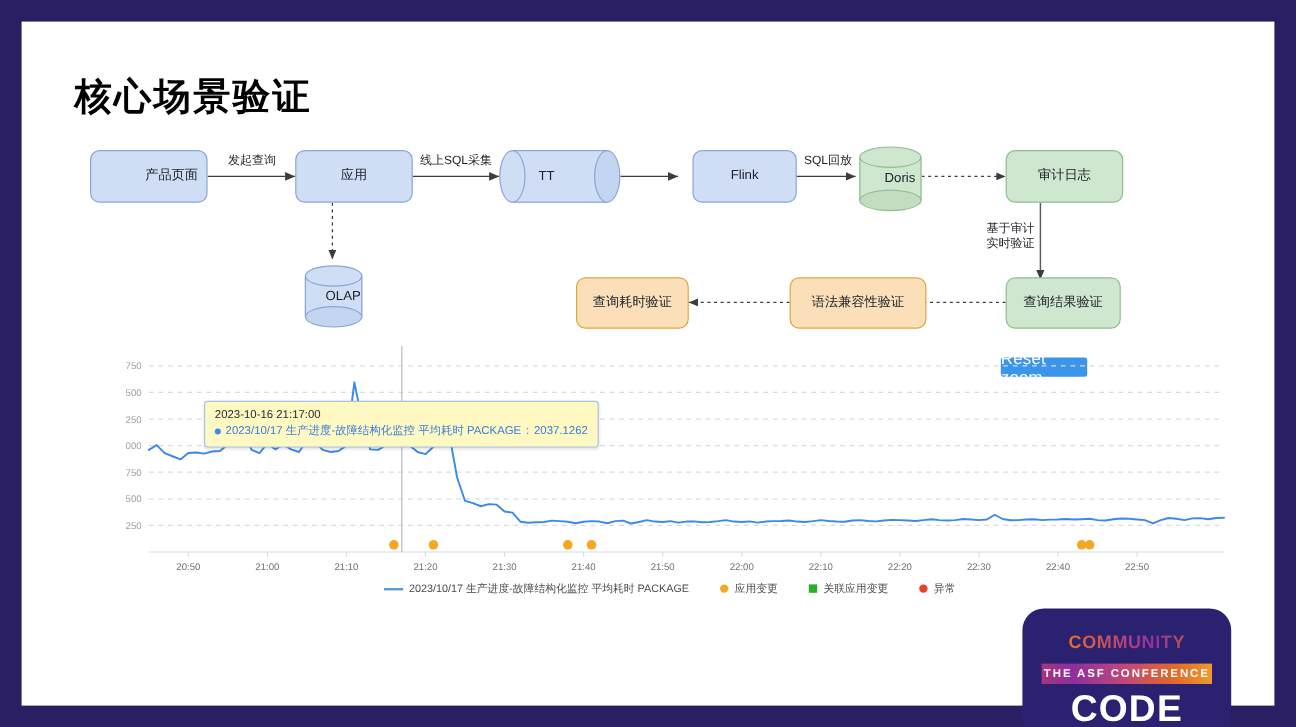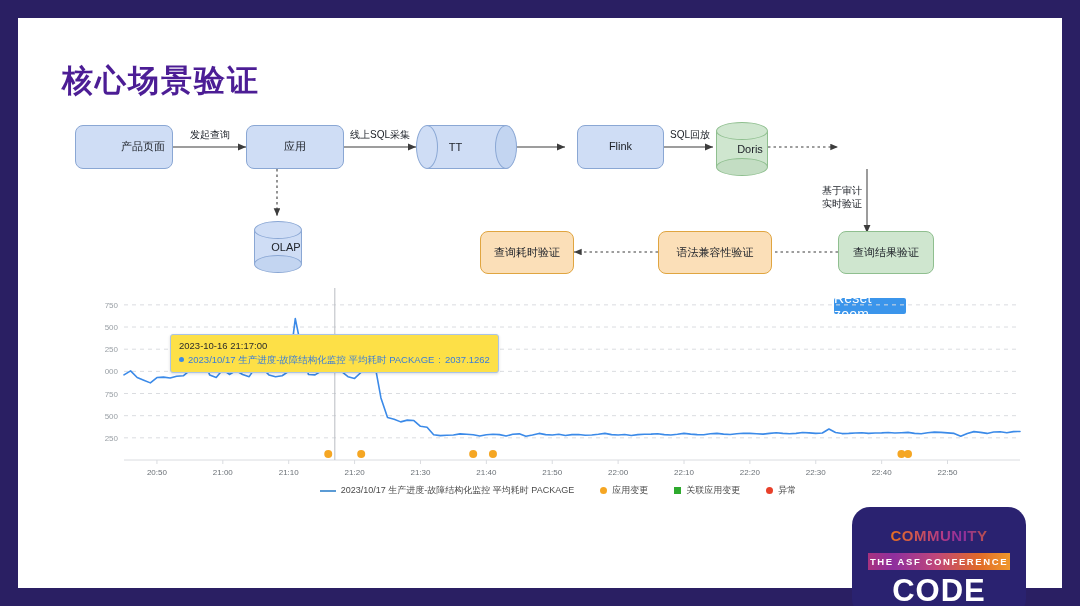--- a/index.html
+++ b/index.html
@@ -18,21 +18,21 @@
     width: 1044px; height: 570px;
     background: #ffffff;
   }
 
   
   .slide-title {
     position: absolute;
     left: 44px; top: 42px;
     font-size: 31px;
     font-weight: 700;
-    color: #4c1d95;
+    color: #000000;
     letter-spacing: 2px;
     white-space: nowrap;
   }
 
   
   .diagram { position: absolute; left: 0; top: 0; width: 1044px; height: 290px; }
 
   .node {
     position: absolute;
     display: flex; align-items: center; justify-content: center;
@@ -117,21 +117,21 @@
     width: 960px; height: 225px;
   }
   .chart-svg { position: absolute; left: 0; top: 0; }
 
   .ytick { font-size: 8px; fill: #9aa0a6; text-anchor: end; }
   .xtick { font-size: 8px; fill: #6b7177; text-anchor: middle; }
 
   .tooltip {
     position: absolute;
     left: 92px; top: 46px;
-    background: #fde047;
+    background: #fef9c3;
     border: 1px solid #aac4e8;
     border-radius: 3px;
     padding: 4px 8px 5px 8px;
     box-shadow: 0 1px 3px rgba(0,0,0,.14);
     white-space: nowrap;
   }
   .tooltip .tt-date { font-size: 9.5px; color: #2b2b2b; line-height: 1.45; }
   .tooltip .tt-row { font-size: 9.5px; color: #3b7dd8; line-height: 1.45; display: flex; align-items: center; gap: 4px; }
   .tt-dot { width: 5px; height: 5px; border-radius: 50%; background: #3b8ae8; display: inline-block; }
 
@@ -239,20 +239,23 @@
         <span>Flink</span>
       </div>
 
       <div class="cyl green" style="left:698px; top:104px; width:52px; height:54px;">
         <div class="body"></div>
         <div class="top"></div>
         <div class="bot"></div>
         <div class="lbl">Doris</div>
       </div>
 
+      <div class="node green" style="left:820px; top:107px; width:98px;  height:44px;">
+        <span>审计日志</span>
+      </div>
 
       <div class="cyl" style="left:236px; top:203px; width:48px; height:52px;">
         <div class="body"></div>
         <div class="top"></div>
         <div class="bot"></div>
         <div class="lbl">OLAP</div>
       </div>
 
       <div class="node green" style="left:820px; top:213px; width:96px;  height:43px;">
         <span>查询结果验证</span>

